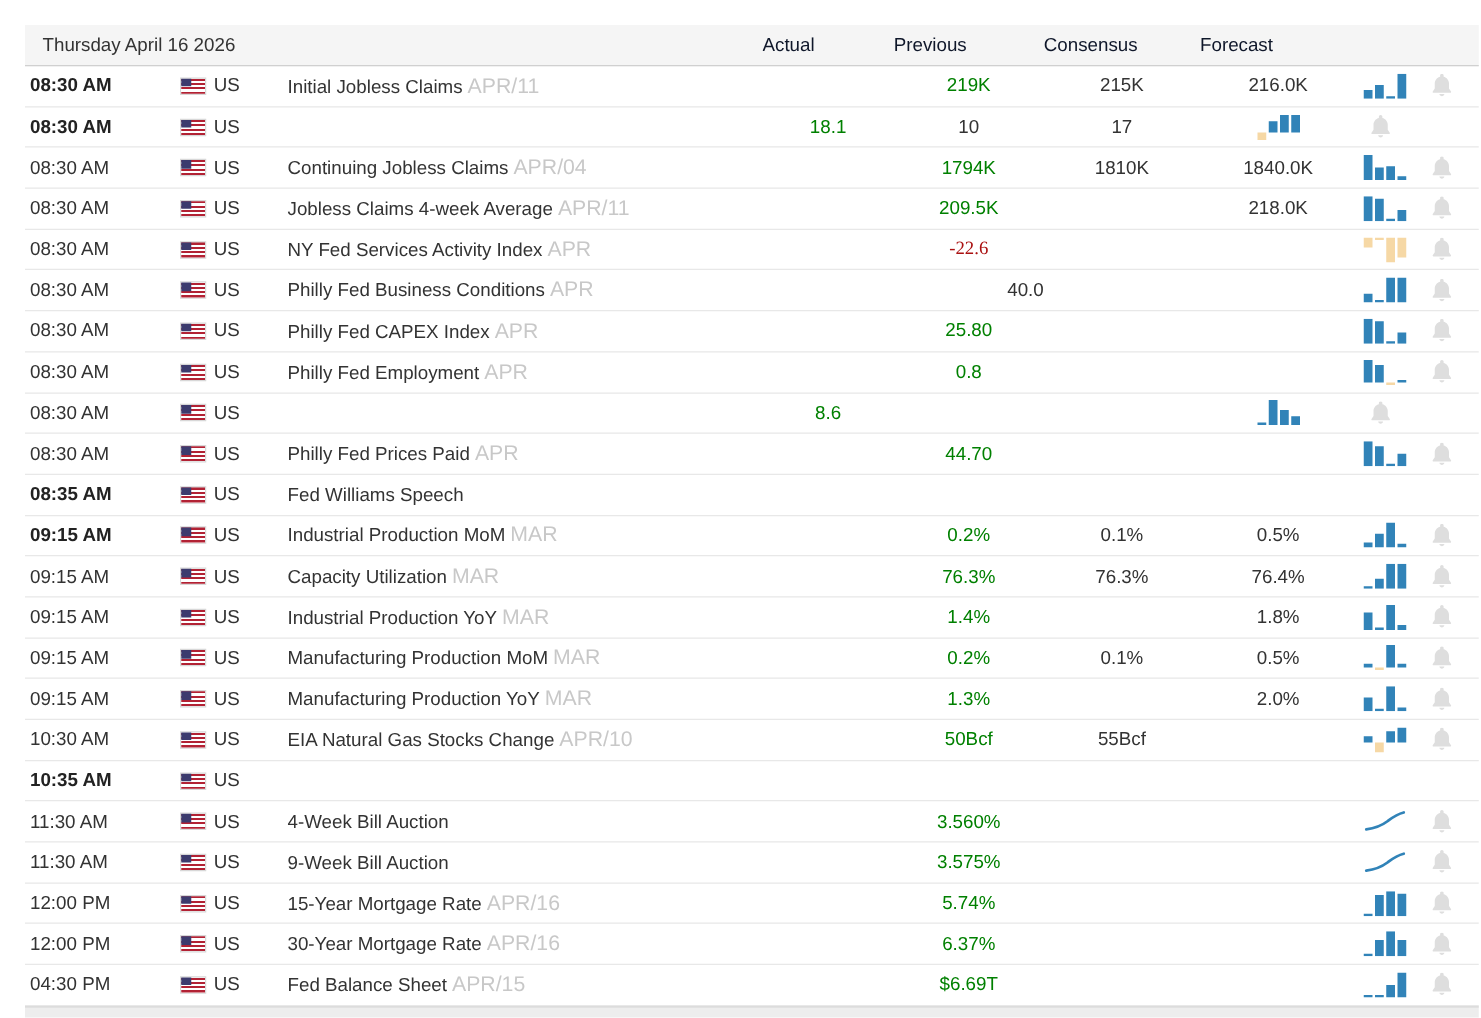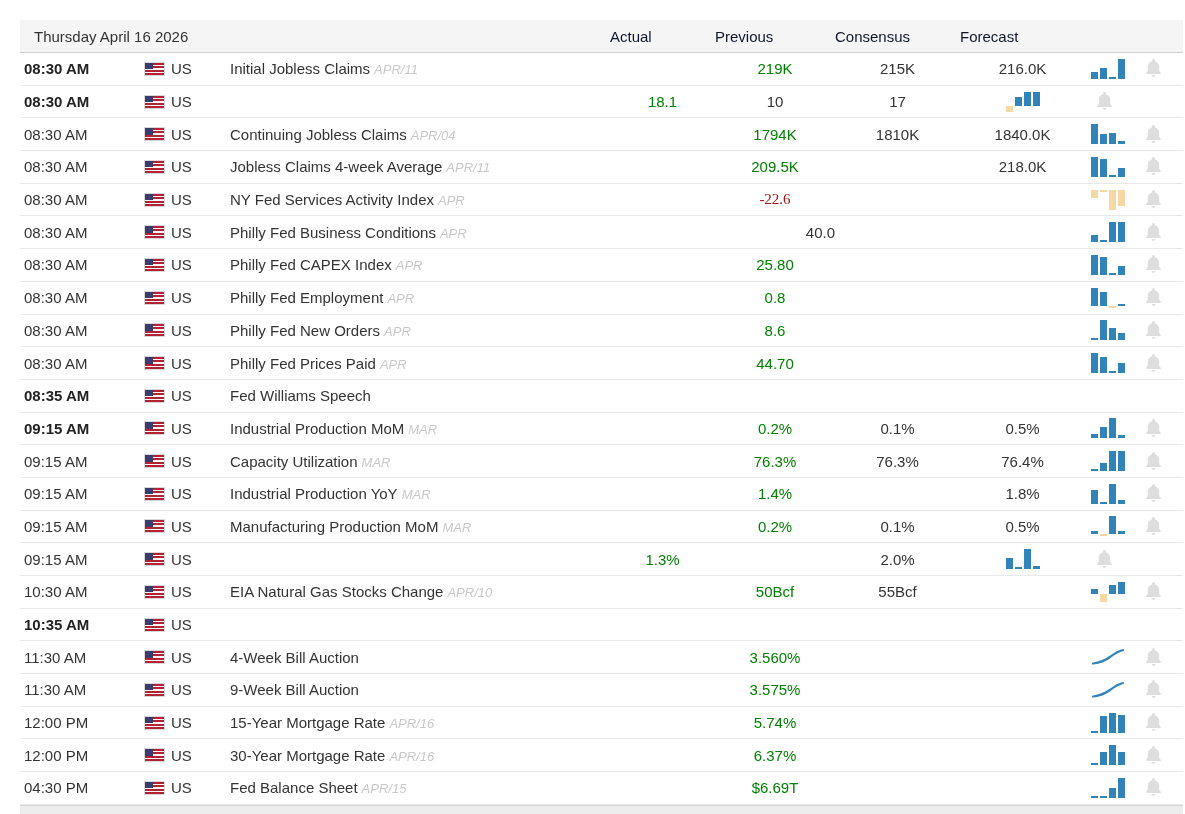--- a/index.html
+++ b/index.html
@@ -19,21 +19,21 @@
   .row{height:32.7px; border-bottom:1px solid var(--row-border); font-size:15px;}
   .cell{white-space:nowrap; overflow:hidden;}
   .time{padding-left:4px; color:#333;}
   .time.bold{font-weight:bold; color:#222;}
   .country{display:flex; align-items:center; gap:7px; padding-left:3px;}
   .flag{position:relative; width:19px; height:12px; flex:0 0 auto;
     background:repeating-linear-gradient(to bottom,#b22234 0 1.72px,#ffffff 1.72px 3.43px);
     box-shadow:0 0 0 1px #d8d8d8;}
   .flag::before{content:""; position:absolute; left:0; top:0; width:8px; height:6.5px; background:#3c3b6e;}
   .event{padding-right:6px;}
-  .ref{font-size:13px; color:var(--ref-gray); margin-left:4px;font-style:italic;}
+  .ref{font-size:17px; color:var(--ref-gray); margin-left:4px;}
   .val{text-align:center; color:var(--neutral);}
   .pv-green{color:var(--green);}
   .pv-red{color:var(--red);font-family:Liberation Serif, serif;}
   .pv-neutral{color:var(--neutral);text-align:right;}
   .chart{display:flex; justify-content:center;}
   .bars{position:relative; width:34px; height:20px; display:block;}
   .bar{position:absolute; width:7px;}
   .bar.pos{background:var(--bar-blue);}
   .bar.neg{background:var(--bar-orange);}
   .bellc{display:flex; justify-content:center; padding-right:6px;}
@@ -291,23 +291,20 @@
             </svg>
           </span>
         </div>
   </div>
       <div class="grid row">
     <div class="cell time">08:30 AM</div>
     <div class="cell country">
       <span class="flag"></span>
       <span>US</span>
     </div>
-    <div class="cell event">
-      <span>Philly Fed New Orders</span><span class="ref">APR</span>
-    </div>
     <div class="cell val"></div>
     <div class="cell val previous pv-green">8.6</div>
     <div class="cell val"></div>
     <div class="cell val"></div>
     <div class="cell chart">
           <span class="bars">
             <span class="bar pos" style="height: 2px; left: 0px; top: 18px;"></span>
             <span class="bar pos" style="height: 20px; left: 9px; top: 0px;"></span>
             <span class="bar pos" style="height: 12px; left: 18px; top: 8px;"></span>
             <span class="bar pos" style="height: 7px; left: 27px; top: 13px;"></span>
@@ -486,20 +483,23 @@
               <path fill="currentColor" d="M6.5 16.1c.2 1 1 1.8 2 1.8s1.8-.8 2-1.8H6.5z"></path>
             </svg>
           </span>
         </div>
   </div>
       <div class="grid row">
     <div class="cell time">09:15 AM</div>
     <div class="cell country">
       <span class="flag"></span>
       <span>US</span>
+    </div>
+    <div class="cell event">
+      <span>Manufacturing Production YoY</span><span class="ref">MAR</span>
     </div>
     <div class="cell val"></div>
     <div class="cell val previous pv-green">1.3%</div>
     <div class="cell val"></div>
     <div class="cell val">2.0%</div>
     <div class="cell chart">
           <span class="bars">
             <span class="bar pos" style="height: 11px; left: 0px; top: 9px;"></span>
             <span class="bar pos" style="height: 2px; left: 9px; top: 18px;"></span>
             <span class="bar pos" style="height: 20px; left: 18px; top: 0px;"></span>

